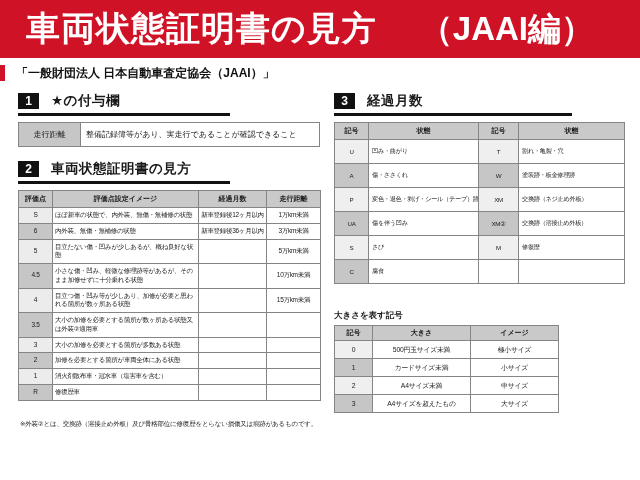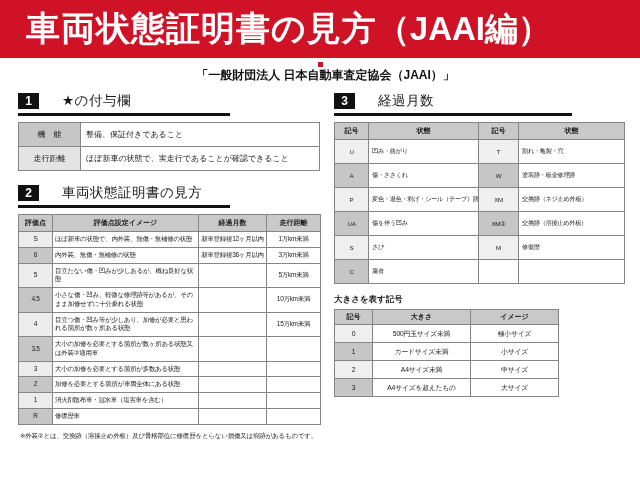--- a/index.html
+++ b/index.html
@@ -3,40 +3,40 @@
 <meta charset="utf-8">
 <style>
   * { box-sizing: border-box; margin: 0; padding: 0; }
   html,body { width: 640px; height: 480px; overflow: hidden; background: #ffffff;
     font-family: "Liberation Sans", "DejaVu Sans", sans-serif; color: #1a1a1a; }
 
   
   .banner { height: 58px; background: #cf1226; color: #fff; display: flex;
     align-items: center; padding: 0 20px 0 26px; }
   .banner .title { font-size: 34px; font-weight: bold; letter-spacing: 1px; }
-  .banner .edition { font-size: 33px; font-weight: bold; }
-
-  
-  .subtitle-row { display: flex; align-items: center; height: 22px; margin-top: 4px; flex-direction: column; }
+  .banner .edition { font-size: 33px; font-weight: bold; margin-left: 43px; }
+
+  
+  .subtitle-row { display: flex; align-items: center; height: 22px; margin-top: 4px; }
   .vbar { width: 5px; height: 16px; background: #cf1226; }
   .subtitle { font-size: 12px; font-weight: bold; margin-left: 11px; color: #111; }
 
   
   .content { display: flex; padding-left: 18px; margin-top: 2px; }
   .col-left { width: 302px; flex: none; }
   .col-right { width: 300px; flex: none; margin-left: 14px; }
 
   
   .sec-head { display: flex; align-items: center; border-bottom: 3px solid #111;
     padding-bottom: 3px; margin: 6px 0 6px 0; }
   .sec-head.w1 { width: 212px; }
   .sec-head.w3 { width: 238px; }
   .badge { background: #111; color: #fff; font-size: 12px; font-weight: bold;
     width: 21px; height: 16px; display: flex; align-items: center; justify-content: center; flex: none; }
-  .sec-title { font-size: 13.5px; font-weight: normal; margin-left: 23px; letter-spacing: 0.5px; }
+  .sec-title { font-size: 13.5px; font-weight: bold; margin-left: 12px; letter-spacing: 0.5px; }
 
   
   table { border-collapse: collapse; table-layout: fixed; background: #fff; }
   th, td { border: 1px solid #858585; overflow: hidden; }
   th { background: #c9c9c9; font-weight: bold; text-align: center; }
 
   
   .tbl1 { width: 302px; }
   .tbl1 td { font-size: 8px; padding: 6px 5px; }
   .tbl1 td.key { text-align: center; width: 62px; }
@@ -94,26 +94,22 @@
       <span class="badge">1</span>
       <span class="sec-title">★の付与欄</span>
     </div>
     <table class="tbl1">
       <colgroup>
           <col style="width:62px">
           <col>
         </colgroup>
       <tbody>
           <tr>
-            <td class="key">機　能</td>
-            <td>整備、保証付きであること</td>
-          </tr>
-          <tr>
             <td class="key">走行距離</td>
-            <td>ほぼ新車の状態で、実走行であることが確認できること</td>
+            <td>整備記録簿等があり、実走行であることが確認できること</td>
           </tr>
         </tbody>
     </table>
 
     <div class="sec-head w1" style="margin-top:13px">
       <span class="badge">2</span>
       <span class="sec-title">車両状態証明書の見方</span>
     </div>
     <table class="tbl2">
       <colgroup>
@@ -249,21 +245,21 @@
           </tr>
           <tr>
             <td class="key">C</td>
             <td>腐食</td>
             <td></td>
             <td></td>
           </tr>
         </tbody>
     </table>
 
-    <div class="mini-label" style="margin-top:10px">大きさを表す記号</div>
+    <div class="mini-label" style="margin-top:26px">大きさを表す記号</div>
     <table class="tbl4">
       <colgroup>
           <col style="width:38px">
           <col style="width:98px">
           <col style="width:88px">
         </colgroup>
       <thead>
           <tr>
             <th>記号</th>
             <th>大きさ</th>

